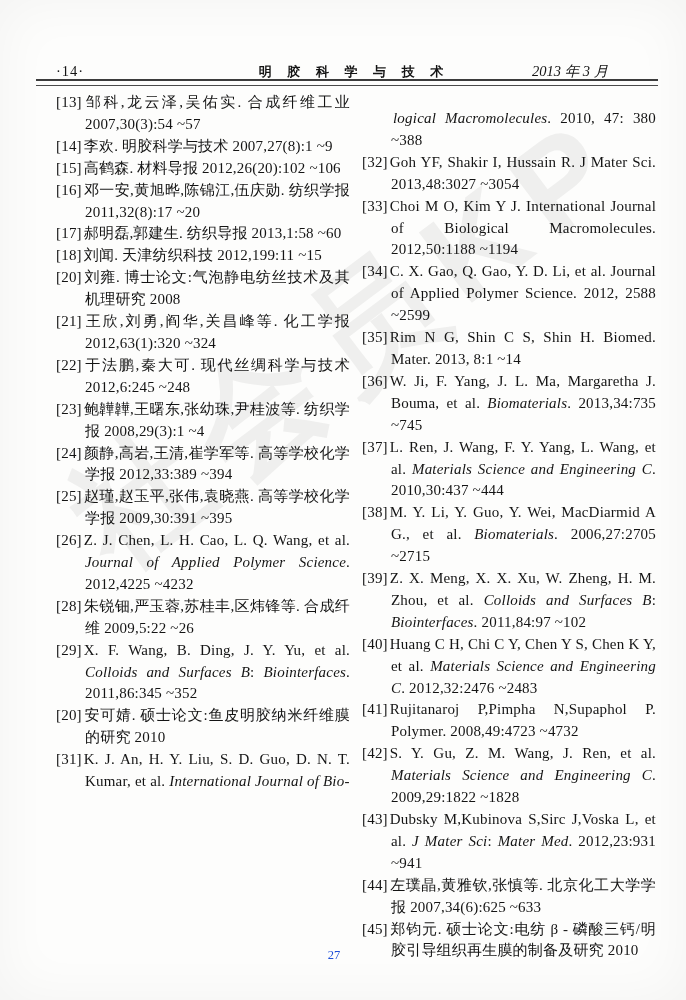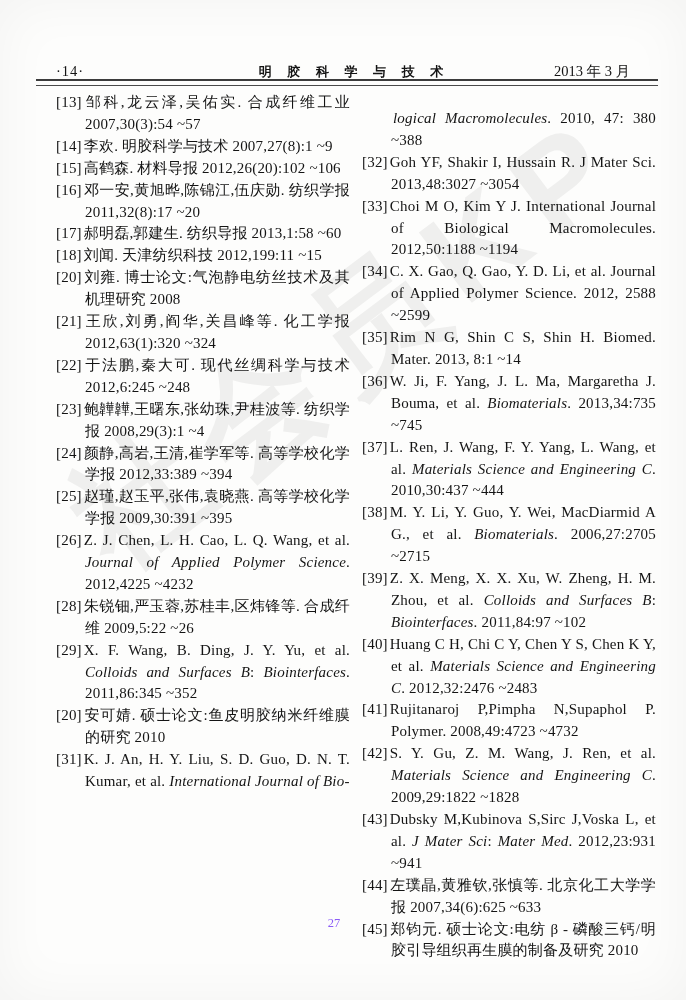--- a/index.html
+++ b/index.html
@@ -18,21 +18,21 @@
     position:absolute; top:62px; left:56px; right:34px;
     display:flex; justify-content:space-between; align-items:baseline;
     font-size:14.5px;
   }
   .header .page-label { width:120px; letter-spacing:1px; }
   .header .journal-title {
     flex:1; text-align:center;
     font-size:13px; letter-spacing:6px; font-weight:bold;
     font-family:"Liberation Sans","DejaVu Sans",sans-serif;
   }
-  .header .issue-date { width:120px; text-align:center; }
+  .header .issue-date { width:120px; text-align:left;font-style:italic; }
   .rule-thick {
     position:absolute; top:79px; left:36px; right:28px;
     border-top:2.5px solid #3c3c3c; height:0;
   }
   .rule-thin {
     position:absolute; top:85px; left:36px; right:28px;
     border-top:1px solid #4a4a4a; height:0;
   }
   
   .watermark {
@@ -56,22 +56,22 @@
     font-size:15px; line-height:21.9px;
     text-align:justify;
     padding-left:29px; text-indent:-29px;
     letter-spacing:0.2px;
   }
   .ref.cont { text-indent:0;margin-top:16px; }
   .ref-label { padding-right:2px; }
   .ref-body em { font-style:italic; }
   
   .footer {
-    position:absolute; top:916px; left:0; width:100%;
-    text-align:center; font-size:12.5px; color:#8b5cf6;
+    position:absolute; top:948px; left:0; width:100%;
+    text-align:center; font-size:12.5px; color:#1d4ed8;
   }
   .footer .page-number { display:inline-block; margin-left:-18px; }
 </style>
 </head>
 <body>
 
 <div class="page">
 
   <div class="watermark">社会员KP</div>
 

